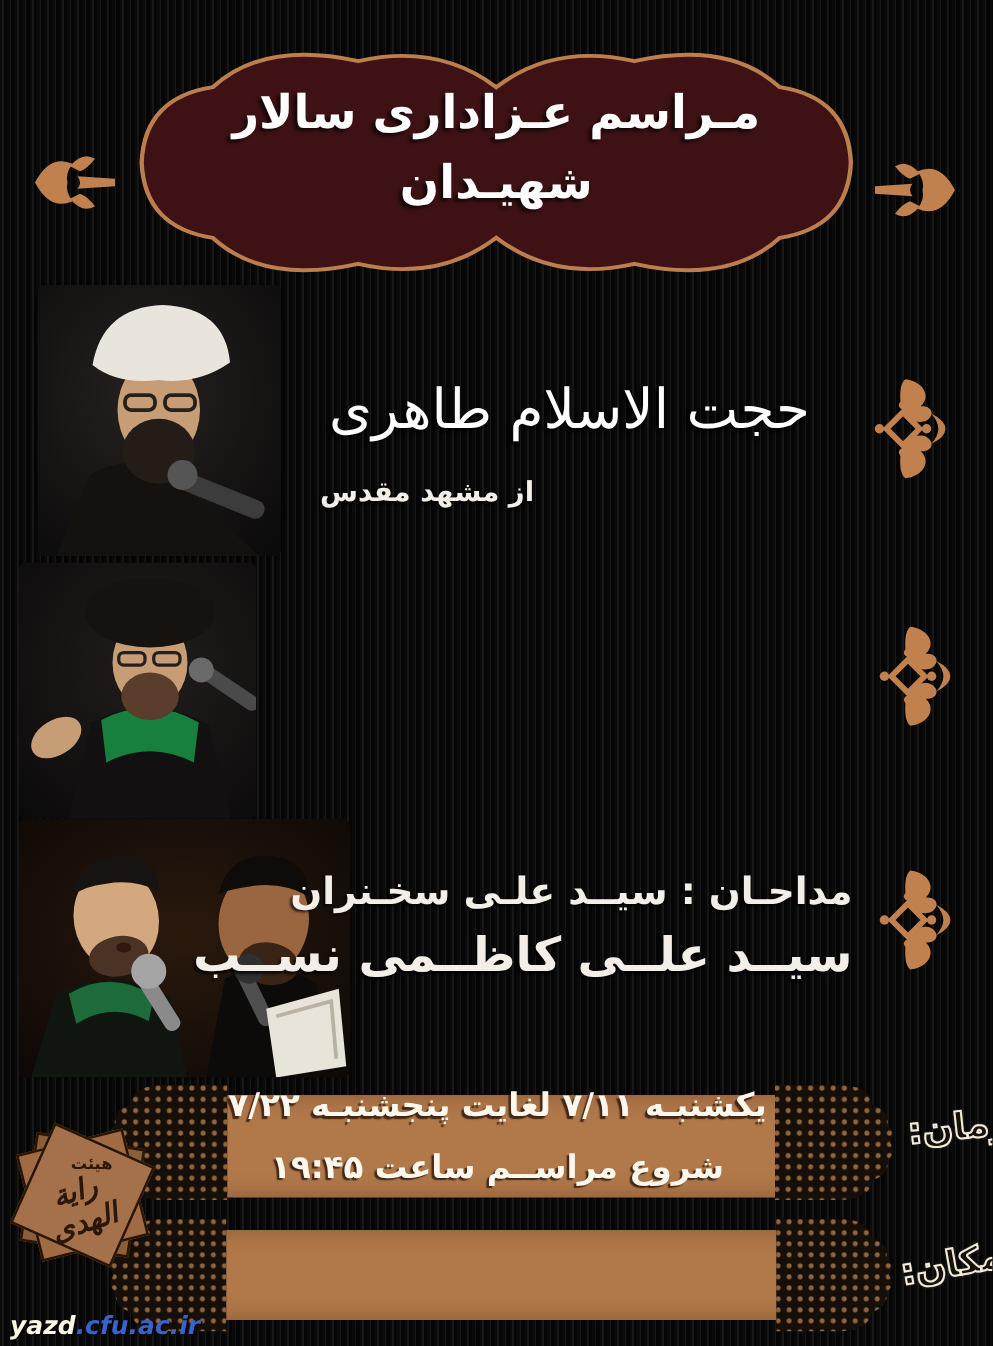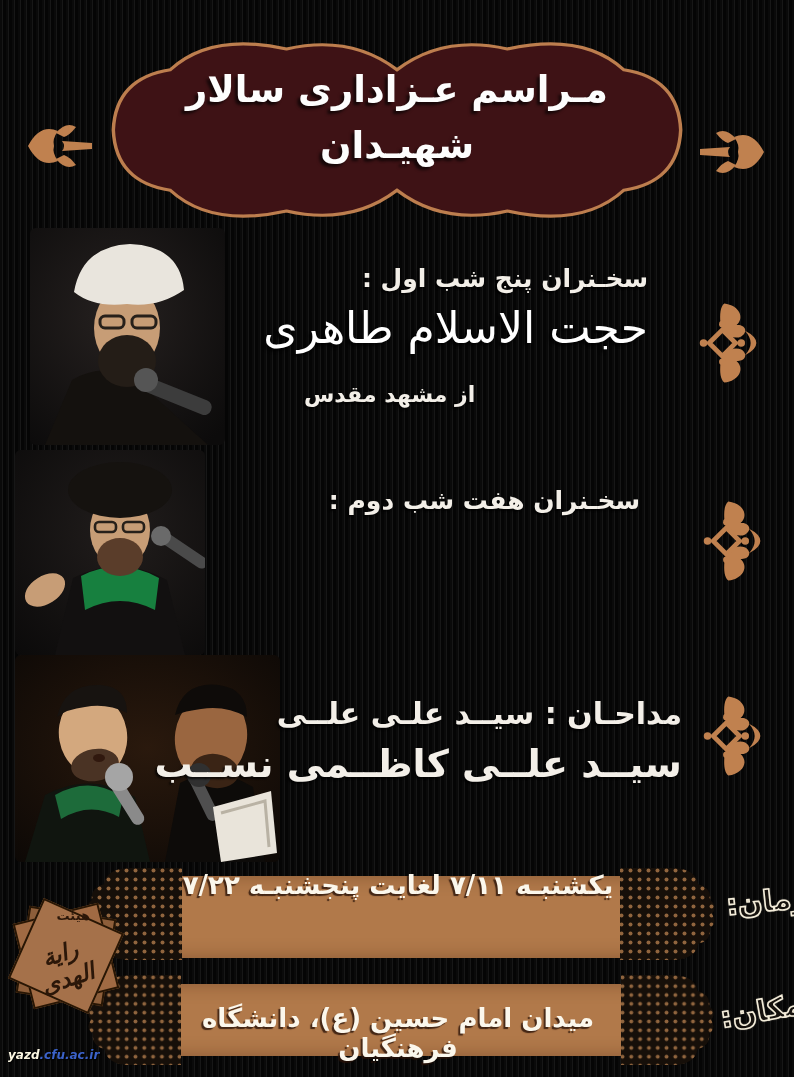--- a/index.html
+++ b/index.html
@@ -14,41 +14,41 @@
   .header-frame{position:absolute;left:104px;top:24px;}
   .header-text{position:absolute;left:124px;top:62px;width:546px;text-align:center;color:#fdfdfd;}
   .header-text .hl{font-weight:bold;font-size:37px;line-height:56px;text-shadow:-3px 3px 3px rgba(0,0,0,.65);}
   .tulip{position:absolute;}
   .tulip.right{transform:scaleX(-1);}
   
   .photo{position:absolute;border-radius:6px;overflow:hidden;}
   
   .sec-label{position:absolute;color:#f3efe8;font-weight:bold;font-size:25px;text-shadow:-2px 2px 2px rgba(0,0,0,.7);}
   .sec-name{position:absolute;color:#ffffff;font-weight:normal;font-size:44px;text-shadow:-3px 3px 3px rgba(0,0,0,.7);}
-  .sec-origin{position:absolute;color:#f3efe8;font-weight:bold;font-size:22px;text-shadow:-2px 2px 2px rgba(0,0,0,.7);padding-left:48px;}
+  .sec-origin{position:absolute;color:#f3efe8;font-weight:bold;font-size:22px;text-shadow:-2px 2px 2px rgba(0,0,0,.7);}
   .ornament{position:absolute;}
   
   .banner-body{position:absolute;background:#b1794a;border-radius:14px;box-shadow:inset 0 0 18px rgba(60,30,10,.35);}
   .banner-cap{position:absolute;}
   .banner-cap.flip{transform:scaleX(-1);}
   .banner-line{position:absolute;width:500px;left:148px;text-align:center;color:#fbf7ec;font-weight:bold;
     text-shadow:-2px 2px 1px rgba(40,18,8,.8);}
   .side-label{position:absolute;font-weight:bold;font-size:29px;color:#15110d;
     -webkit-text-stroke:1.6px #f3ecd9;text-shadow:0 0 2px #efe7d2;}
   
   .stamp{position:absolute;left:12px;top:900px;width:104px;height:114px;}
   .stamp .sq{position:absolute;left:10px;top:12px;width:84px;height:84px;background:#96653e;border:2px solid #281604;}
   .stamp .sq.s1{transform:rotate(9deg);background:#8d5e3a;}
   .stamp .sq.s2{transform:rotate(-14deg);background:#a06a43;}
   .stamp .sq.s3{transform:rotate(24deg);background:#a5714a;}
-  .stamp-l1{position:absolute;top:8px;right:26px;font-size:13px;font-weight:bold;color:#2b1709;z-index:2;}
+  .stamp-l1{position:absolute;top:24px;right:26px;font-size:13px;font-weight:bold;color:#2b1709;z-index:2;}
   .stamp-l2{position:absolute;top:40px;left:4px;width:96px;text-align:center;font-size:23px;font-weight:bold;font-style:italic;
     color:#2b1709;transform:rotate(-18deg);z-index:2;}
   
-  .watermark{position:absolute;left:8px;top:1048px;direction:ltr;font-style:italic;font-weight:bold;font-size:12px;
+  .watermark{position:absolute;left:8px;top:1048px;direction:ltr;font-style:italic;font-weight:bold;font-size:20px;
     text-shadow:1px 1px 1px rgba(0,0,0,.9);}
   .wm-a{color:#fdf8e3;}
   .wm-b{color:#3b62c9;}
 </style>
 </head>
 <body>
 
 <div class="poster">
 
   <svg class="header-frame" width="586" height="212" viewBox="38 2 504 204" preserveAspectRatio="none">
@@ -89,21 +89,20 @@
       <ellipse cx="97" cy="100" rx="33" ry="42" fill="#c79d76"></ellipse>
       <ellipse cx="97" cy="133" rx="29" ry="26" fill="#241d17"></ellipse>
       <path d="M44 64 Q52 18 100 16 Q150 18 154 62 Q128 80 97 76 Q64 80 44 64 Z" fill="#e9e5dd"></path>
       <rect x="70" y="88" width="24" height="12" rx="5" fill="none" stroke="#27201a" stroke-width="3"></rect>
       <rect x="102" y="88" width="24" height="12" rx="5" fill="none" stroke="#27201a" stroke-width="3"></rect>
       <rect x="112" y="150" width="74" height="15" rx="7" fill="#3c3c3c" transform="rotate(22 120 157)"></rect>
       <circle cx="116" cy="152" r="12" fill="#555"></circle>
       <rect width="195" height="217" fill="none"></rect>
     </svg>
   </div>
-  <div class="sec-label" style="right:146px;top:264px;">سخـنران پنج شب اول :</div>
   <div class="sec-name" style="right:146px;top:302px;">حجت الاسلام طاهری</div>
   <div class="sec-origin" style="left:256px;top:382px;">از مشهد مقدس</div>
   <svg class="ornament" style="left:696px;top:300px;" width="66" height="86" viewBox="0 0 70 86">
     <g fill="#c0814f">
       <path d="M30 1 C46 3 52 16 43 24 C52 23 56 31 48 36 C40 40 28 34 26 22 C25 12 26 4 30 1 Z"></path>
       <path d="M30 85 C46 83 52 70 43 62 C52 63 56 55 48 50 C40 46 28 52 26 64 C25 74 26 82 30 85 Z"></path>
       <path d="M14 43 L28 29 L42 43 L28 57 Z" fill="none" stroke="#c0814f" stroke-width="5"></path>
       <circle cx="8" cy="43" r="4"></circle>
         <circle cx="48" cy="43" r="4"></circle>
       <circle cx="28" cy="23" r="3.5"></circle>
@@ -126,21 +125,20 @@
       <ellipse cx="105" cy="80" rx="30" ry="37" fill="#c79d76"></ellipse>
       <ellipse cx="105" cy="107" rx="23" ry="19" fill="#5a3d2a"></ellipse>
       <ellipse cx="105" cy="40" rx="52" ry="28" fill="#15120f"></ellipse>
       <rect x="80" y="72" width="21" height="10" rx="4" fill="none" stroke="#27201a" stroke-width="2.6"></rect>
       <rect x="108" y="72" width="21" height="10" rx="4" fill="none" stroke="#27201a" stroke-width="2.6"></rect>
       <ellipse cx="30" cy="140" rx="22" ry="14" fill="#c79d76" transform="rotate(-32 30 140)"></ellipse>
       <rect x="142" y="82" width="58" height="12" rx="6" fill="#4a4a4a" transform="rotate(34 150 88)"></rect>
       <circle cx="146" cy="86" r="10" fill="#6a6a6a"></circle>
     </svg>
   </div>
-  <div class="sec-label" style="right:154px;top:486px;">سخـنران هفت شب دوم :</div>
   <svg class="ornament" style="left:700px;top:498px;" width="66" height="86" viewBox="0 0 70 86">
     <g fill="#c0814f">
       <path d="M30 1 C46 3 52 16 43 24 C52 23 56 31 48 36 C40 40 28 34 26 22 C25 12 26 4 30 1 Z"></path>
       <path d="M30 85 C46 83 52 70 43 62 C52 63 56 55 48 50 C40 46 28 52 26 64 C25 74 26 82 30 85 Z"></path>
       <path d="M14 43 L28 29 L42 43 L28 57 Z" fill="none" stroke="#c0814f" stroke-width="5"></path>
       <circle cx="8" cy="43" r="4"></circle>
         <circle cx="48" cy="43" r="4"></circle>
       <circle cx="28" cy="23" r="3.5"></circle>
         <circle cx="28" cy="63" r="3.5"></circle>
       <path d="M52 30 Q64 36 64 43 Q64 50 52 56 Q58 49 58 43 Q58 37 52 30 Z"></path>
@@ -167,21 +165,21 @@
       <path d="M160 60 Q168 26 204 30 Q232 34 232 62 Q210 50 186 54 Q170 56 160 60 Z" fill="#0e0b09"></path>
       <ellipse cx="200" cy="116" rx="24" ry="17" fill="#3a2415" transform="rotate(8 200 116)"></ellipse>
       <rect x="96" y="120" width="54" height="13" rx="6" fill="#8a8a8a" transform="rotate(58 100 126)"></rect>
       <circle cx="104" cy="122" r="14" fill="#a5a5a5"></circle>
       <rect x="176" y="118" width="50" height="12" rx="6" fill="#4f4f4f" transform="rotate(64 180 124)"></rect>
       <circle cx="184" cy="120" r="12" fill="#303030"></circle>
       <path d="M198 152 L256 136 L262 198 L206 207 Z" fill="#e9e4da"></path>
       <path d="M206 158 L250 146 L254 192" fill="none" stroke="#b9b2a4" stroke-width="3"></path>
     </svg>
   </div>
-  <div class="sec-label" style="right:112px;top:696px;font-size:30px;">مداحـان : سیــد علـی علــی</div>
+  <div class="sec-label" style="right:112px;top:696px;font-size:30px;">مداحـان : سیــد علـی سخـنران</div>
   <div class="sec-label" style="right:112px;top:742px;font-size:38px;">سیــد علــی کاظــمی نســب</div>
   <svg class="ornament" style="left:700px;top:693px;" width="66" height="86" viewBox="0 0 70 86">
     <g fill="#c0814f">
       <path d="M30 1 C46 3 52 16 43 24 C52 23 56 31 48 36 C40 40 28 34 26 22 C25 12 26 4 30 1 Z"></path>
       <path d="M30 85 C46 83 52 70 43 62 C52 63 56 55 48 50 C40 46 28 52 26 64 C25 74 26 82 30 85 Z"></path>
       <path d="M14 43 L28 29 L42 43 L28 57 Z" fill="none" stroke="#c0814f" stroke-width="5"></path>
       <circle cx="8" cy="43" r="4"></circle>
         <circle cx="48" cy="43" r="4"></circle>
       <circle cx="28" cy="23" r="3.5"></circle>
         <circle cx="28" cy="63" r="3.5"></circle>
@@ -202,20 +200,21 @@
   <svg class="banner-cap flip" style="left:620px;top:866px;" width="96" height="96" viewBox="0 0 96 96">
     <defs>
         <pattern id="cd2" width="9" height="9" patternUnits="userSpaceOnUse">
           <circle cx="4.5" cy="4.5" r="2" fill="#c58a55"></circle>
         </pattern>
       </defs>
     <path d="M96 2 L46 2 Q20 2 18 18 Q4 22 6 34 Q-2 40 4 48 Q-2 56 6 62 Q4 74 18 78 Q20 94 46 94 L96 94 Z" fill="#160f09"></path>
     <path d="M96 2 L46 2 Q20 2 18 18 Q4 22 6 34 Q-2 40 4 48 Q-2 56 6 62 Q4 74 18 78 Q20 94 46 94 L96 94 Z" fill="url(#cd2)" opacity="0.7"></path>
   </svg>
   <div class="banner-line" style="top:870px;font-size:26px;">یکشنبـه ۷/۱۱ لغایت پنجشنبـه ۷/۲۲</div>
+  <div class="banner-line" style="top:919px;font-size:26px;">شروع مراســم ساعت ۱۹:۴۵</div>
   <div class="side-label" style="left:726px;top:884px;transform:rotate(-6deg);">زمان:</div>
 
   <div class="banner-body" style="left:148px;top:984px;width:500px;height:72px;"></div>
   <svg class="banner-cap" style="left:86px;top:973px;" width="96" height="94" viewBox="0 0 96 96">
     <defs>
         <pattern id="cd3" width="9" height="9" patternUnits="userSpaceOnUse">
           <circle cx="4.5" cy="4.5" r="2" fill="#c58a55"></circle>
         </pattern>
       </defs>
     <path d="M96 2 L46 2 Q20 2 18 18 Q4 22 6 34 Q-2 40 4 48 Q-2 56 6 62 Q4 74 18 78 Q20 94 46 94 L96 94 Z" fill="#160f09"></path>
@@ -223,21 +222,20 @@
   </svg>
   <svg class="banner-cap flip" style="left:620px;top:973px;" width="96" height="94" viewBox="0 0 96 96">
     <defs>
         <pattern id="cd4" width="9" height="9" patternUnits="userSpaceOnUse">
           <circle cx="4.5" cy="4.5" r="2" fill="#c58a55"></circle>
         </pattern>
       </defs>
     <path d="M96 2 L46 2 Q20 2 18 18 Q4 22 6 34 Q-2 40 4 48 Q-2 56 6 62 Q4 74 18 78 Q20 94 46 94 L96 94 Z" fill="#160f09"></path>
     <path d="M96 2 L46 2 Q20 2 18 18 Q4 22 6 34 Q-2 40 4 48 Q-2 56 6 62 Q4 74 18 78 Q20 94 46 94 L96 94 Z" fill="url(#cd4)" opacity="0.7"></path>
   </svg>
-  <div class="banner-line" style="top:1003px;font-size:26px;">میدان امام حسین (ع)، دانشگاه فرهنگیان</div>
   <div class="side-label" style="left:720px;top:994px;transform:rotate(-10deg);">مکان:</div>
 
   <div class="stamp">
     <div class="sq s1"></div>
     <div class="sq s2"></div>
     <div class="sq s3"></div>
     <div class="stamp-l1">هیئت</div>
     <div class="stamp-l2">رایة الهدی</div>
   </div>
 

